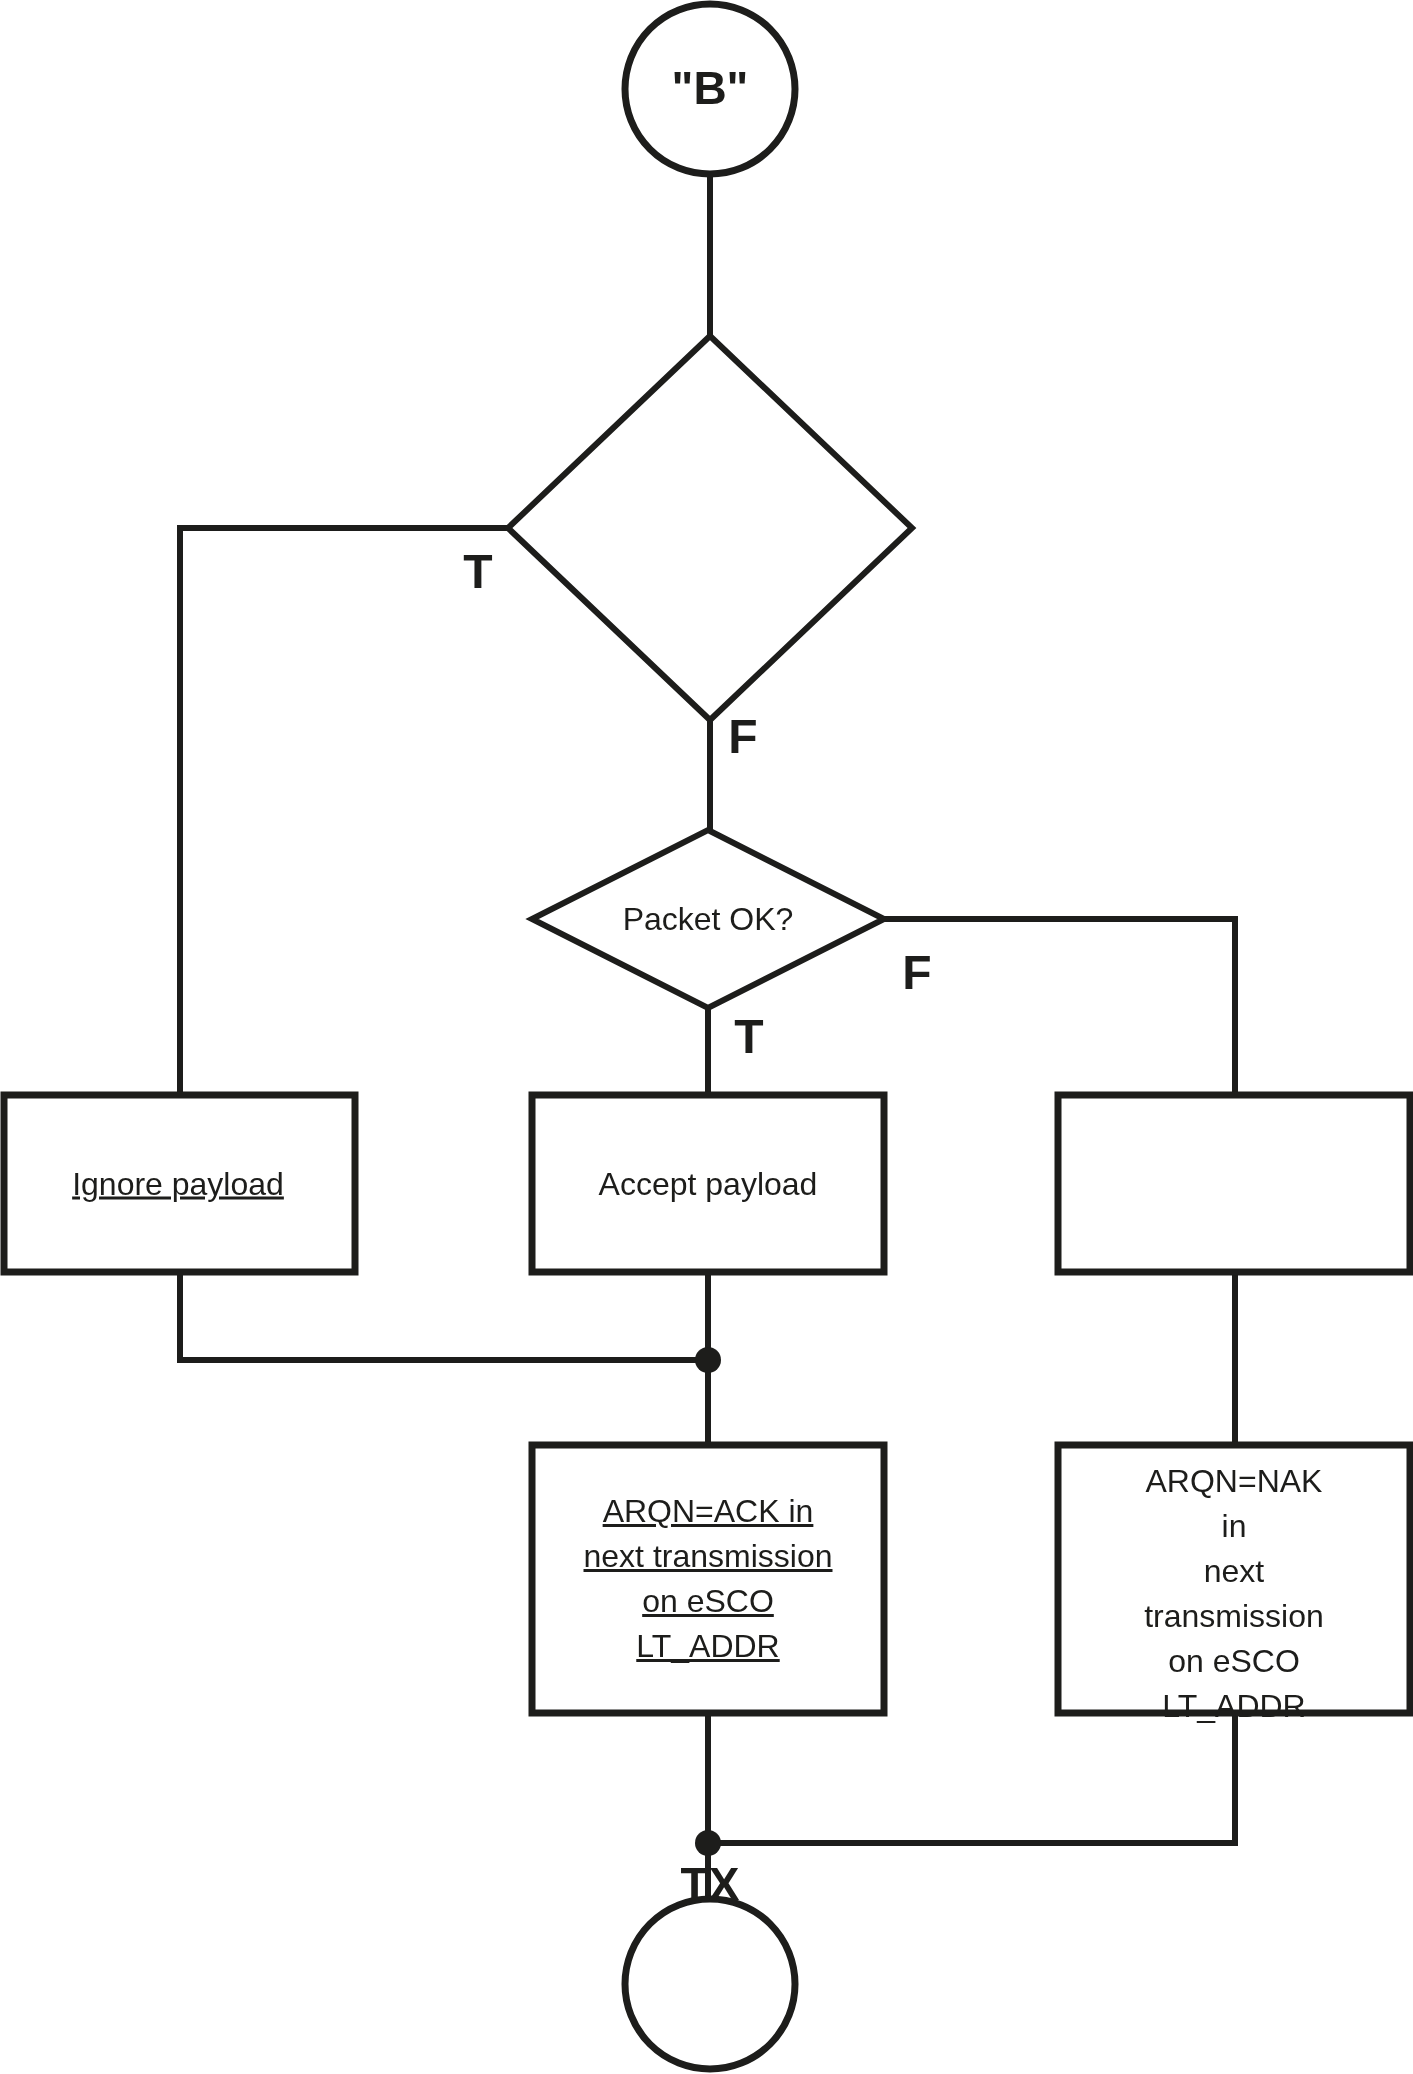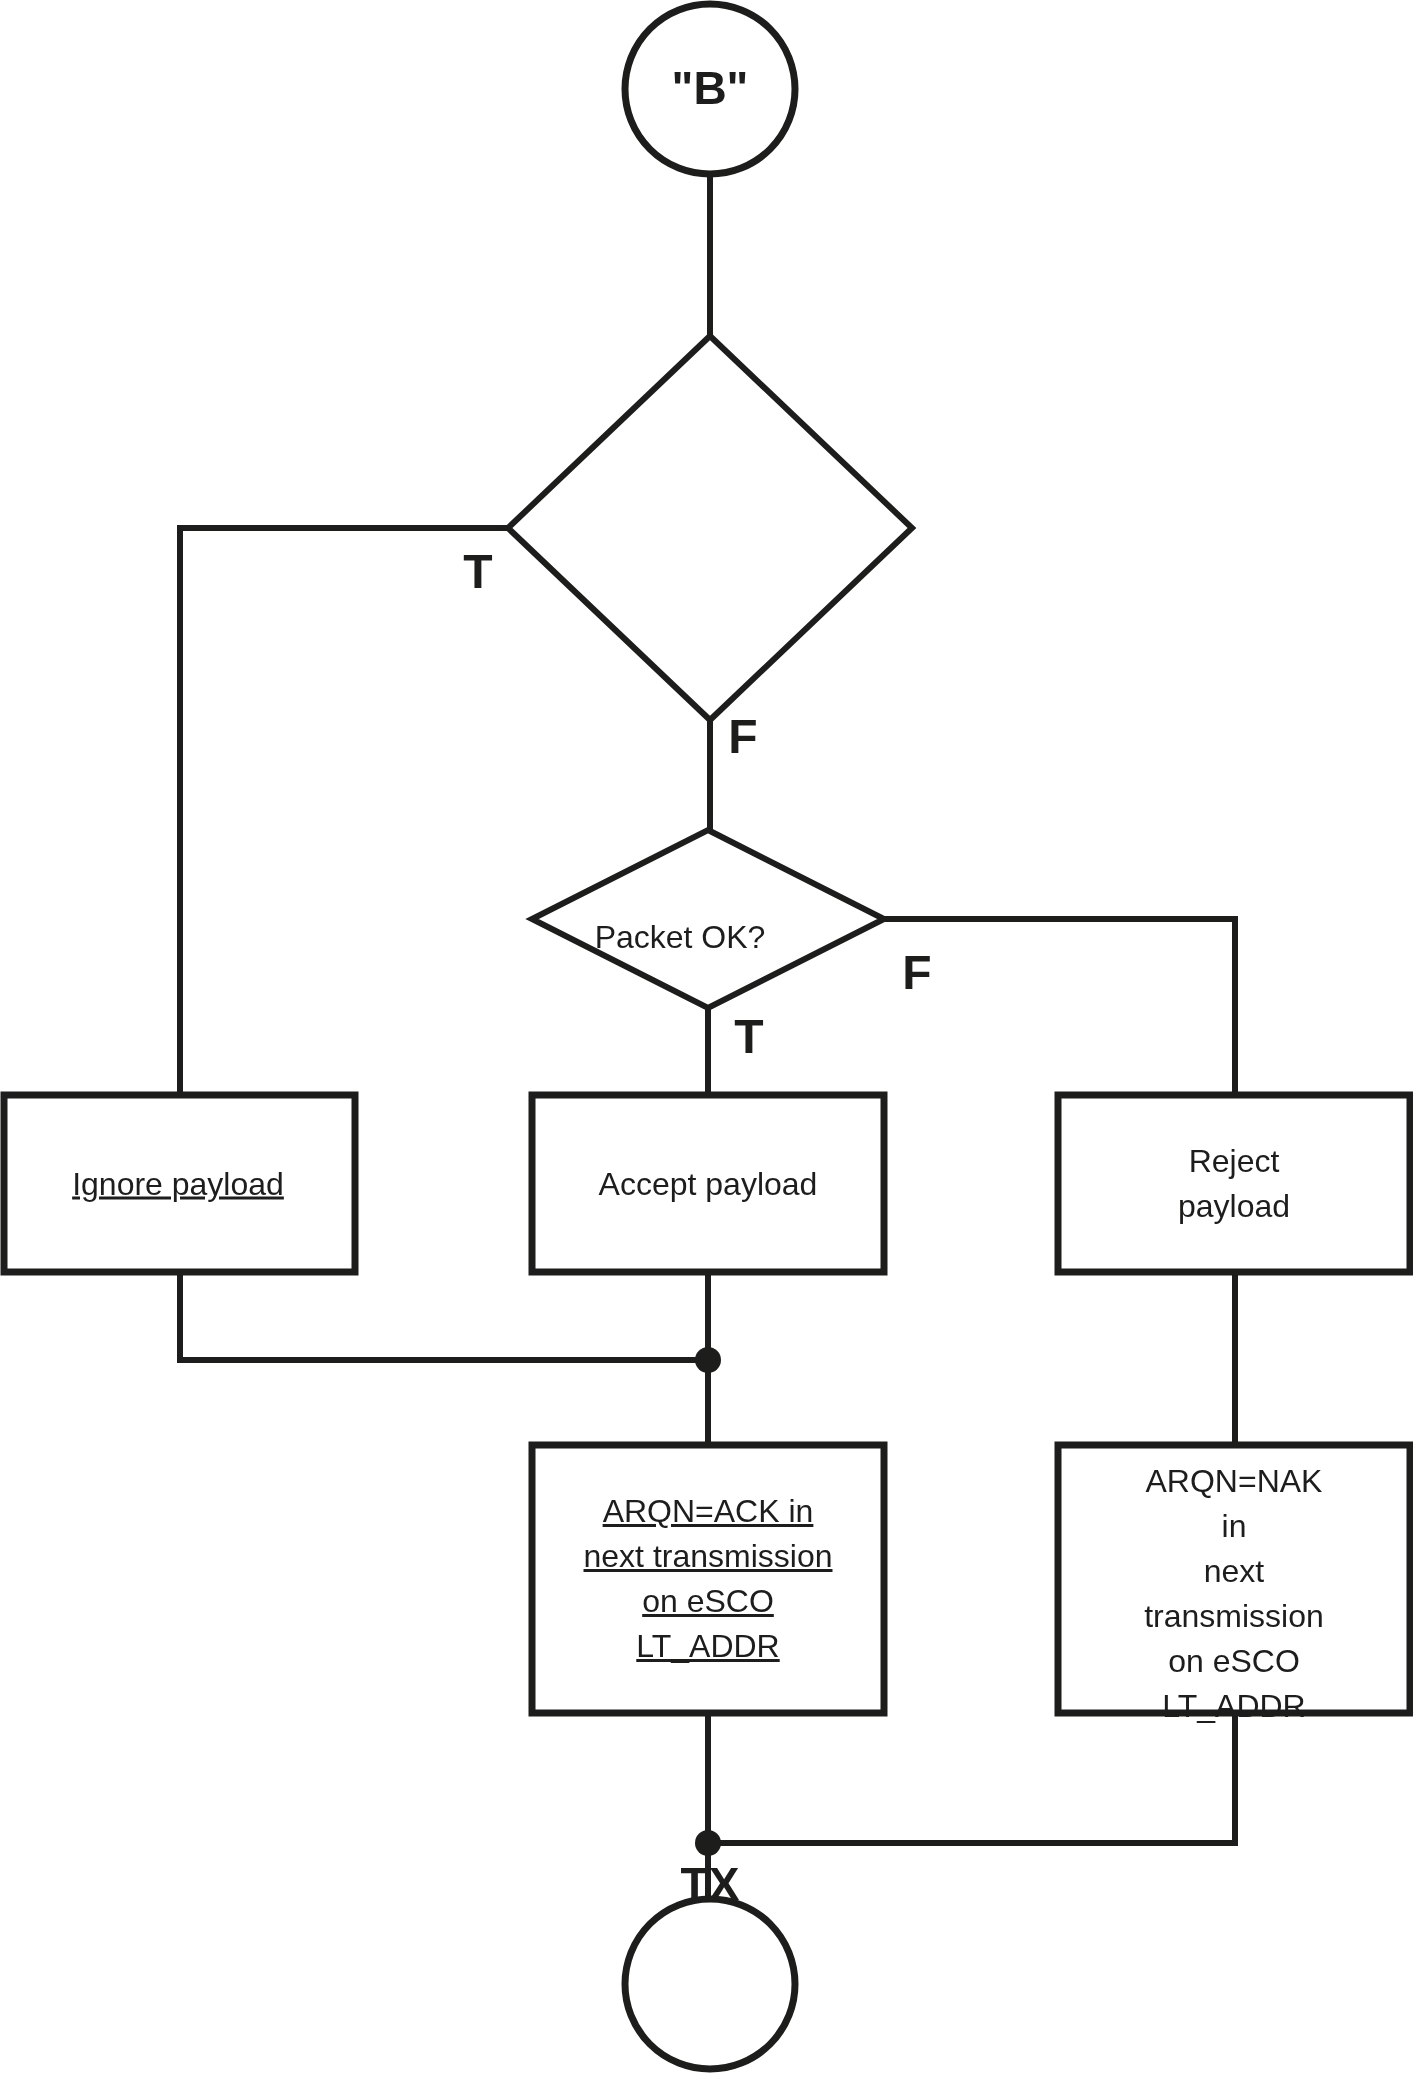--- a/index.html
+++ b/index.html
@@ -65,27 +65,26 @@
     <rect class="shape node" x="4" y="1095" width="351" height="177"></rect>
     <rect class="shape node" x="532" y="1095" width="352" height="177"></rect>
     <rect class="shape node" x="1058" y="1095" width="352" height="177"></rect>
     <rect class="shape node" x="532" y="1445" width="352" height="268"></rect>
     <rect class="shape node" x="1058" y="1445" width="352" height="268"></rect>
   </svg>
 
   <div class="lbl term" style="left:710px;top:88px;">"B"</div>
 
 
-  <div class="lbl" style="left:680px;top:919px;margin-top:18px;">Packet OK?</div>
+  <div class="lbl" style="left:708px;top:919px;">Packet OK?</div>
 
   <div class="lbl" style="left:178px;top:1184px;text-decoration:underline;">Ignore payload</div>
 
   <div class="lbl" style="left:708px;top:1184px;">Accept payload</div>
 
-  <div class="lbl" style="left:1234px;top:1184px;">Reject payload</div>
 
   <div class="lbl" style="left:708px;top:1579px;text-decoration:underline;">ARQN=ACK in
 next transmission
 on eSCO
 LT_ADDR</div>
 
   <div class="lbl" style="left:1234px;top:1579px;margin-top:15px;">ARQN=NAK in
 next transmission
 on eSCO
 LT_ADDR</div>

